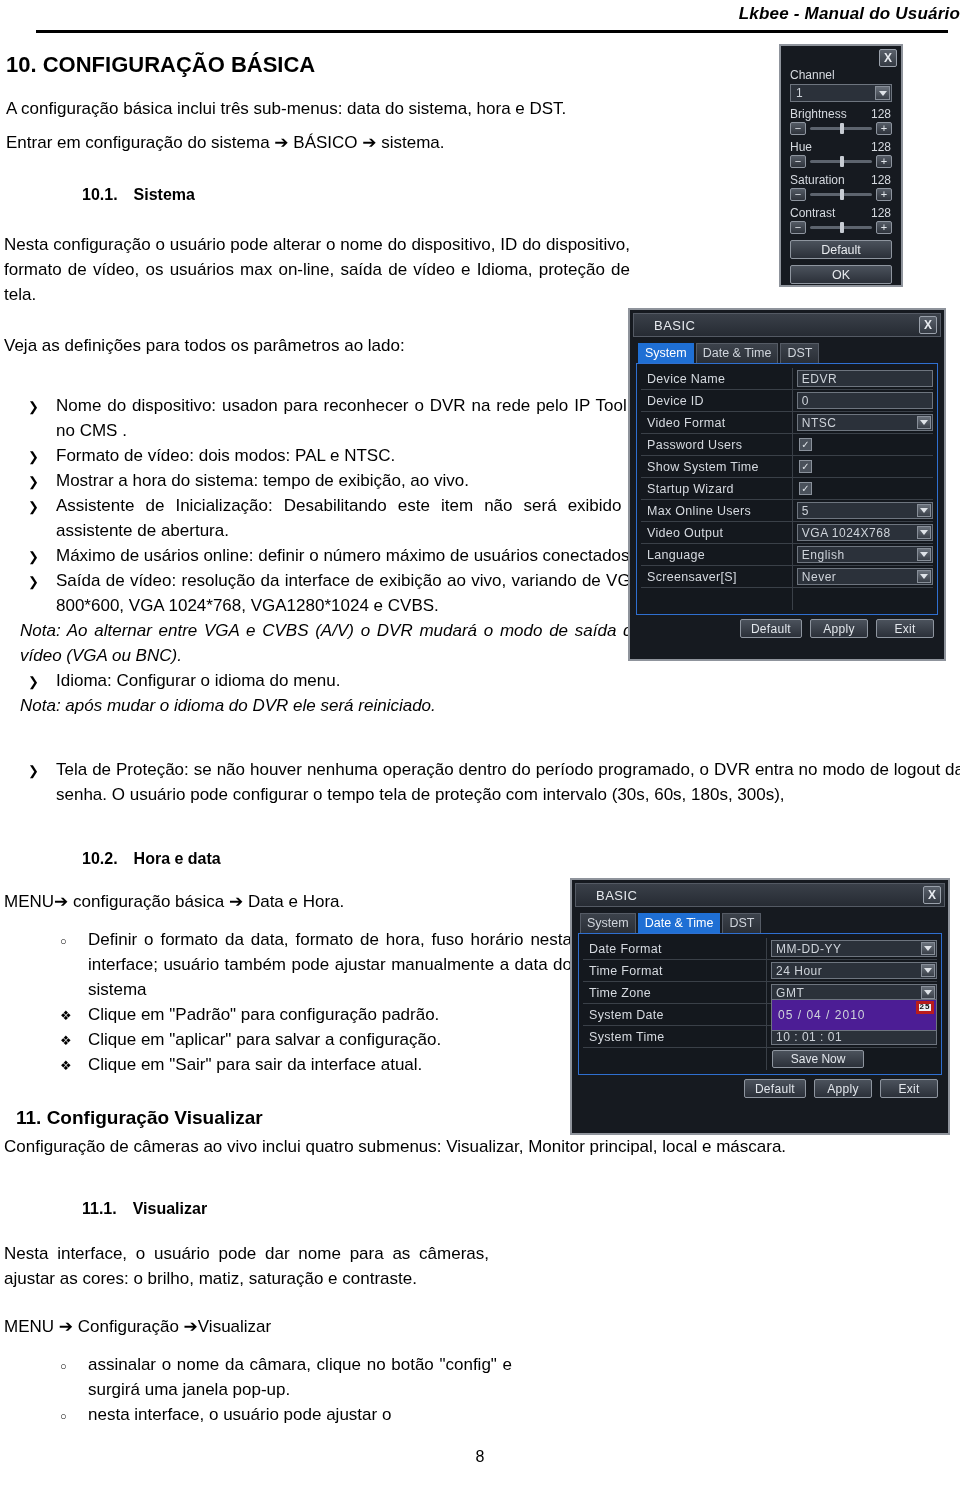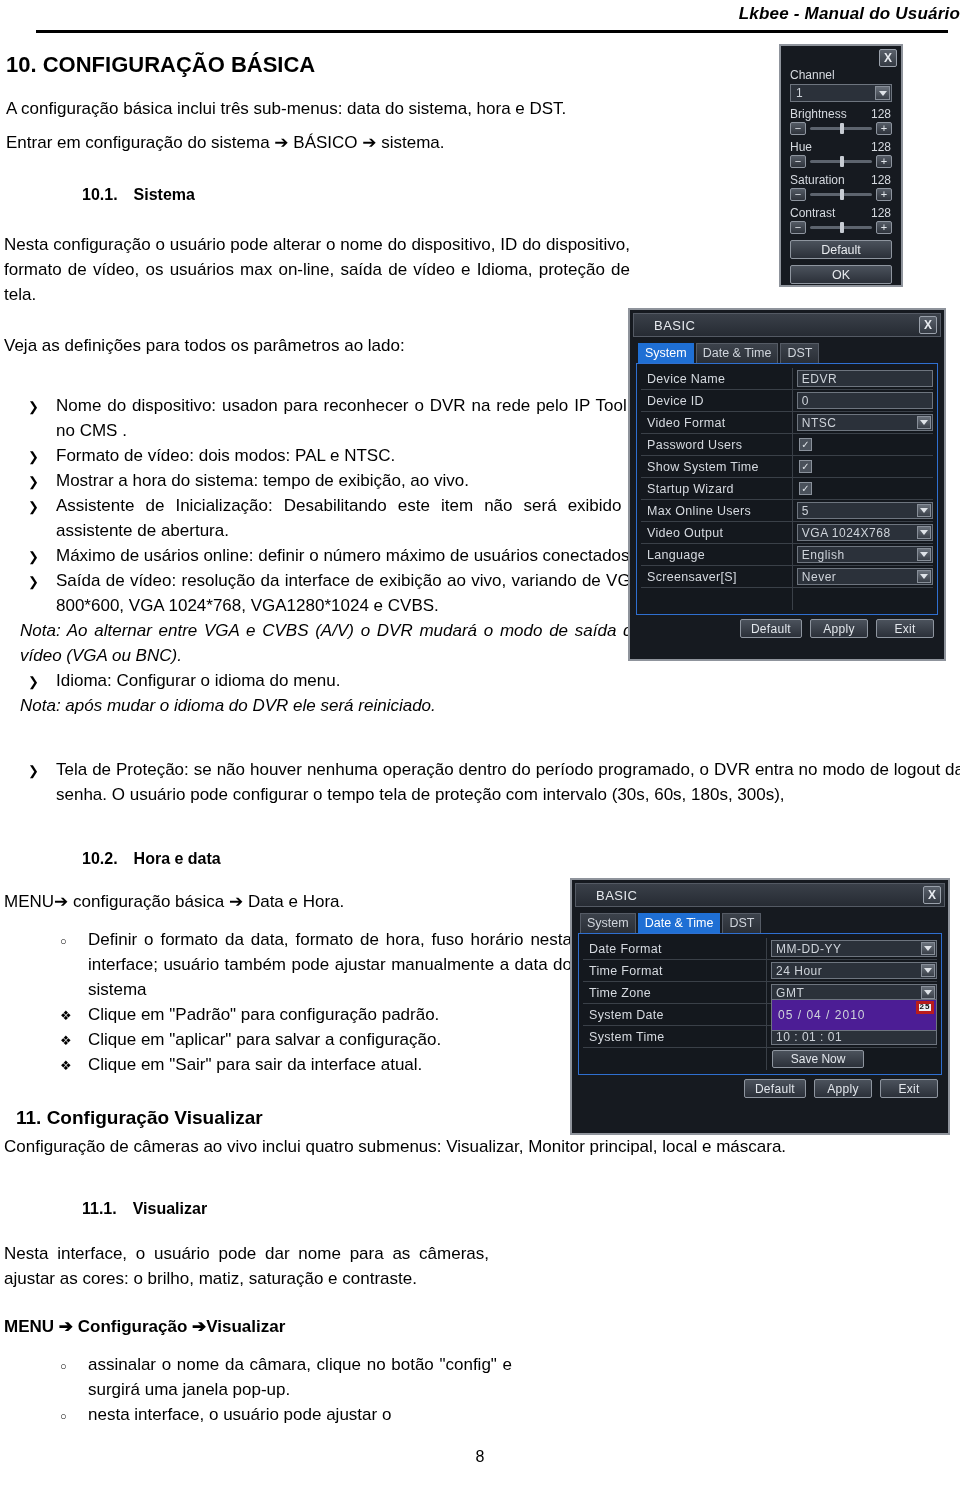--- a/index.html
+++ b/index.html
@@ -259,21 +259,21 @@
     </ul>
 
   <h1 class="sec" style="left:16px; top:1107px; font-size:19px;">11. Configuração Visualizar</h1>
 
   <p class="para just" style="left:4px; top:1134px; width:944px;">Configuração de câmeras ao vivo inclui quatro submenus: Visualizar, Monitor principal, local e máscara.</p>
 
   <h2 class="sub" style="left:82px; top:1200px;">11.1. Visualizar</h2>
 
   <p class="para just" style="left:4px; top:1241px; width:485px;">Nesta interface, o usuário pode dar nome para as câmeras, ajustar as cores: o brilho, matiz, saturação e contraste.</p>
 
-  <p class="para" style="left:4px; top:1314px; width:520px;font-weight:bold;">MENU ➔ Configuração ➔Visualizar</p>
+  <p class="para" style="left:4px; top:1314px; width:520px;">MENU ➔ Configuração ➔Visualizar</p>
 
   <ul class="bl" id="bullets-11-1" style="left:40px; top:1340px; width:460px;">
       <li><span class="bullet circ"></span><span>assinalar o nome da câmara, clique no botão  "config" e surgirá uma janela pop-up.</span></li>
       <li><span class="bullet circ"></span><span>nesta interface, o usuário pode ajustar o</span></li>
     </ul>
 
   <div class="pgnum">8</div>
 
   <div class="dvr" id="channel-panel" style="left:779px; top:44px; width:124px; height:243px;">
     <div style="position:relative; height:22px;">

